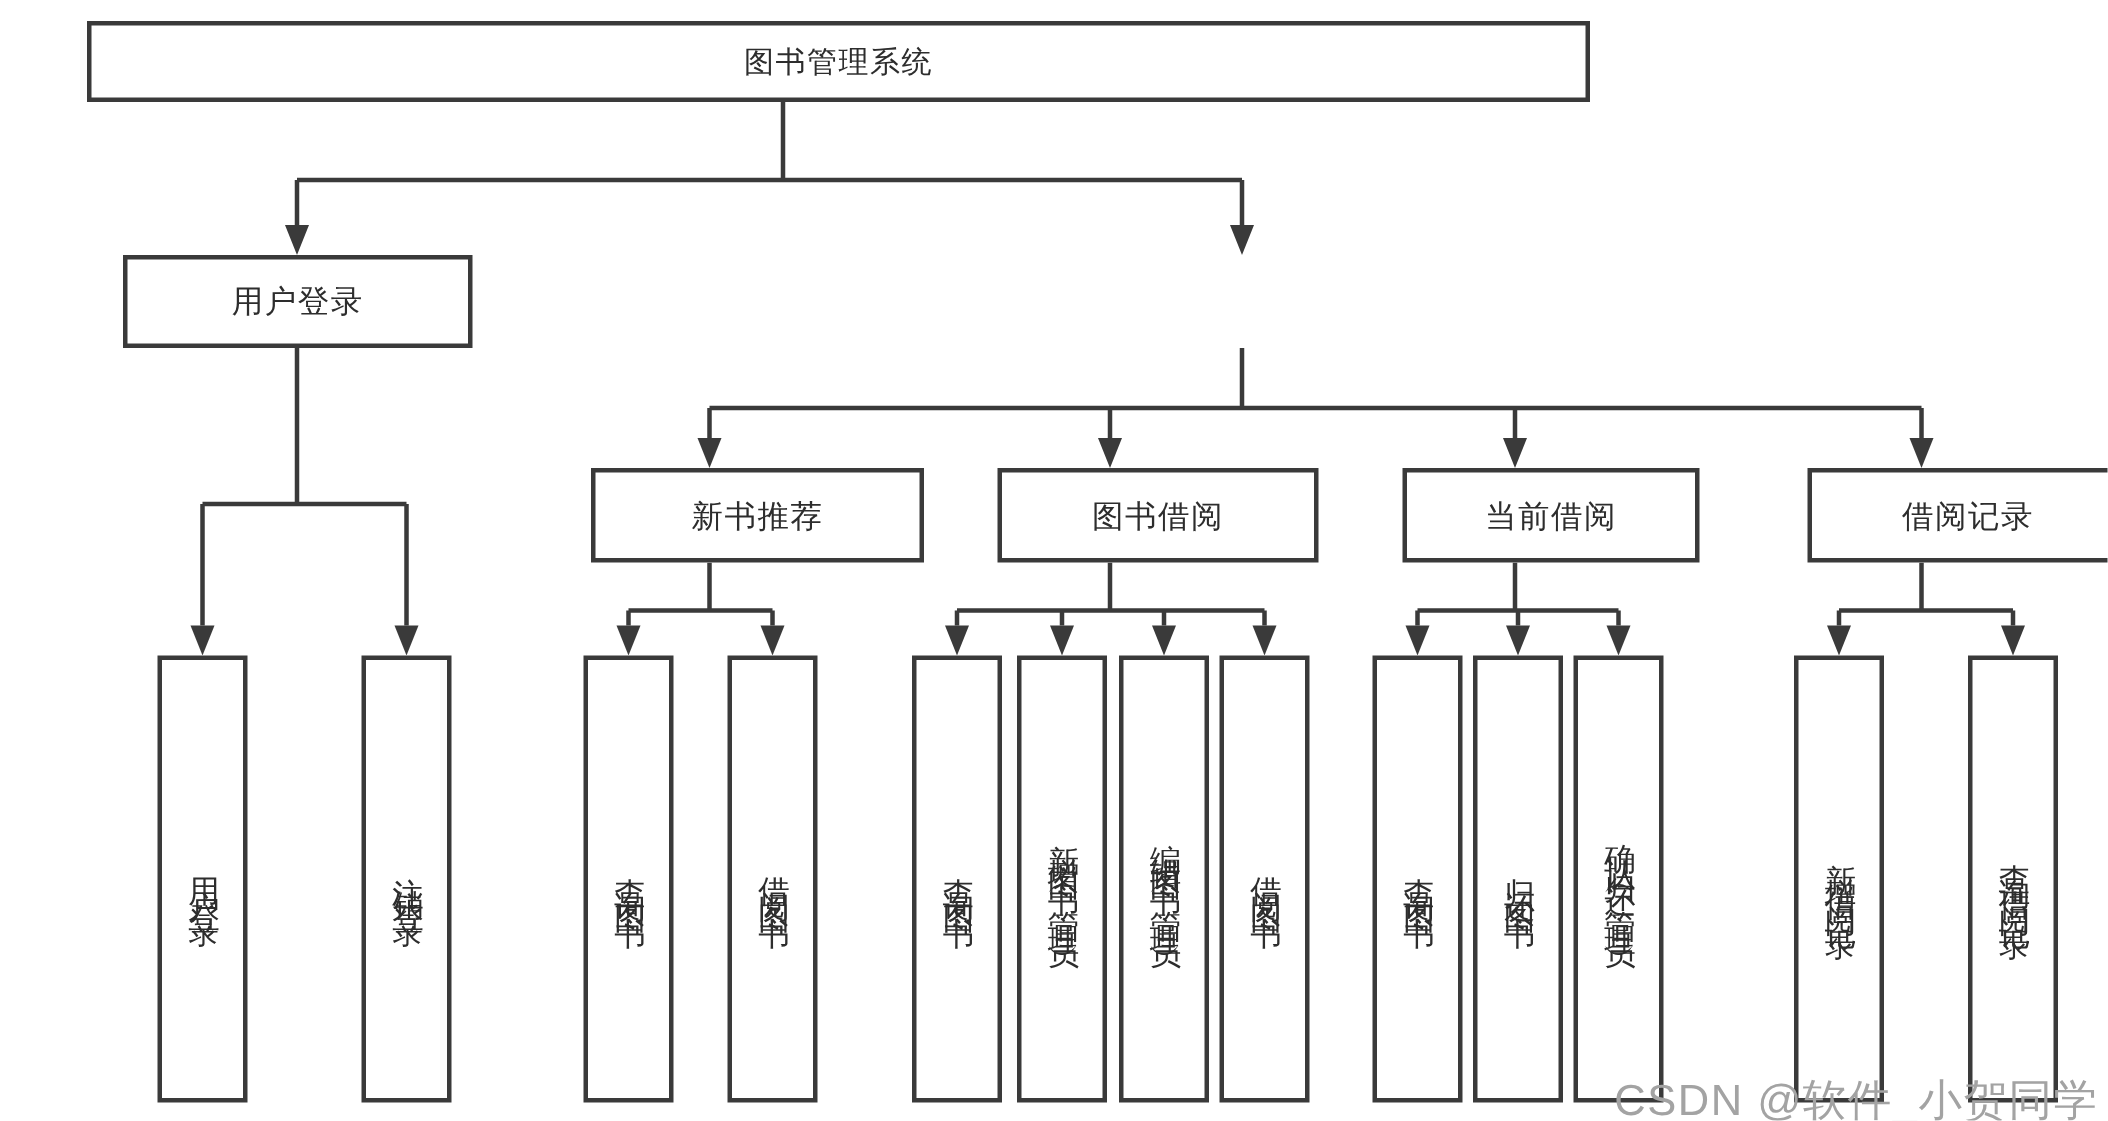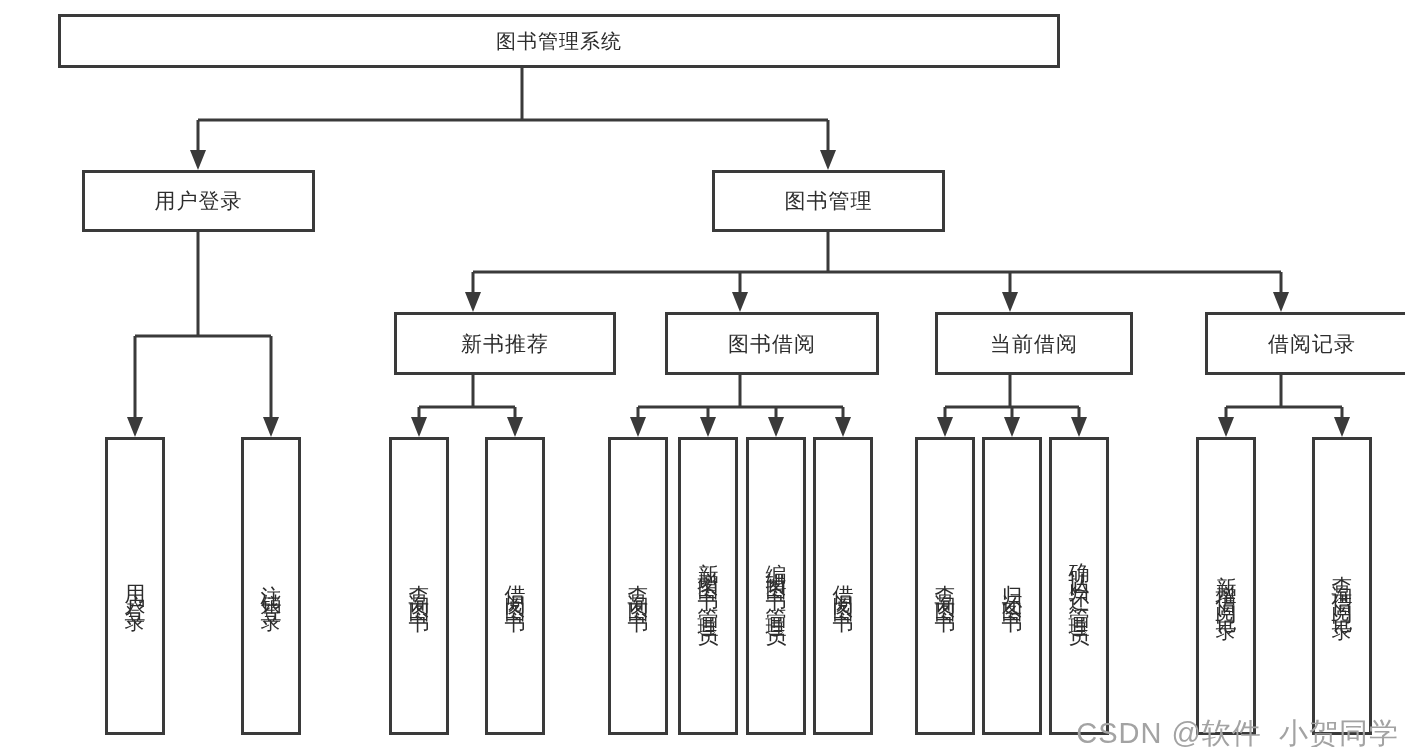--- a/index.html
+++ b/index.html
@@ -97,21 +97,20 @@
     <g>
       <path d="M1281 375 V407 M1226 407 H1342 M1226 407 V417 M1342 407 V417"></path>
       <polygon points="1226,437 1218,417 1234,417"></polygon>
       <polygon points="1342,437 1334,417 1350,417"></polygon>
     </g>
   </svg>
 
   <div class="box root">图书管理系统</div>
 
   <div class="box lvl2 a">用户登录</div>
-  <div class="box lvl2 b">图书管理</div>
 
   <div class="box lvl3 l31">新书推荐</div>
   <div class="box lvl3 l32">图书借阅</div>
   <div class="box lvl3 l33">当前借阅</div>
   <div class="box lvl3 l34">借阅记录</div>
 
   <div class="box leaf lf1">用户登录</div>
   <div class="box leaf lf2">注销登录</div>
 
   <div class="box leaf lf3">查询图书</div>

